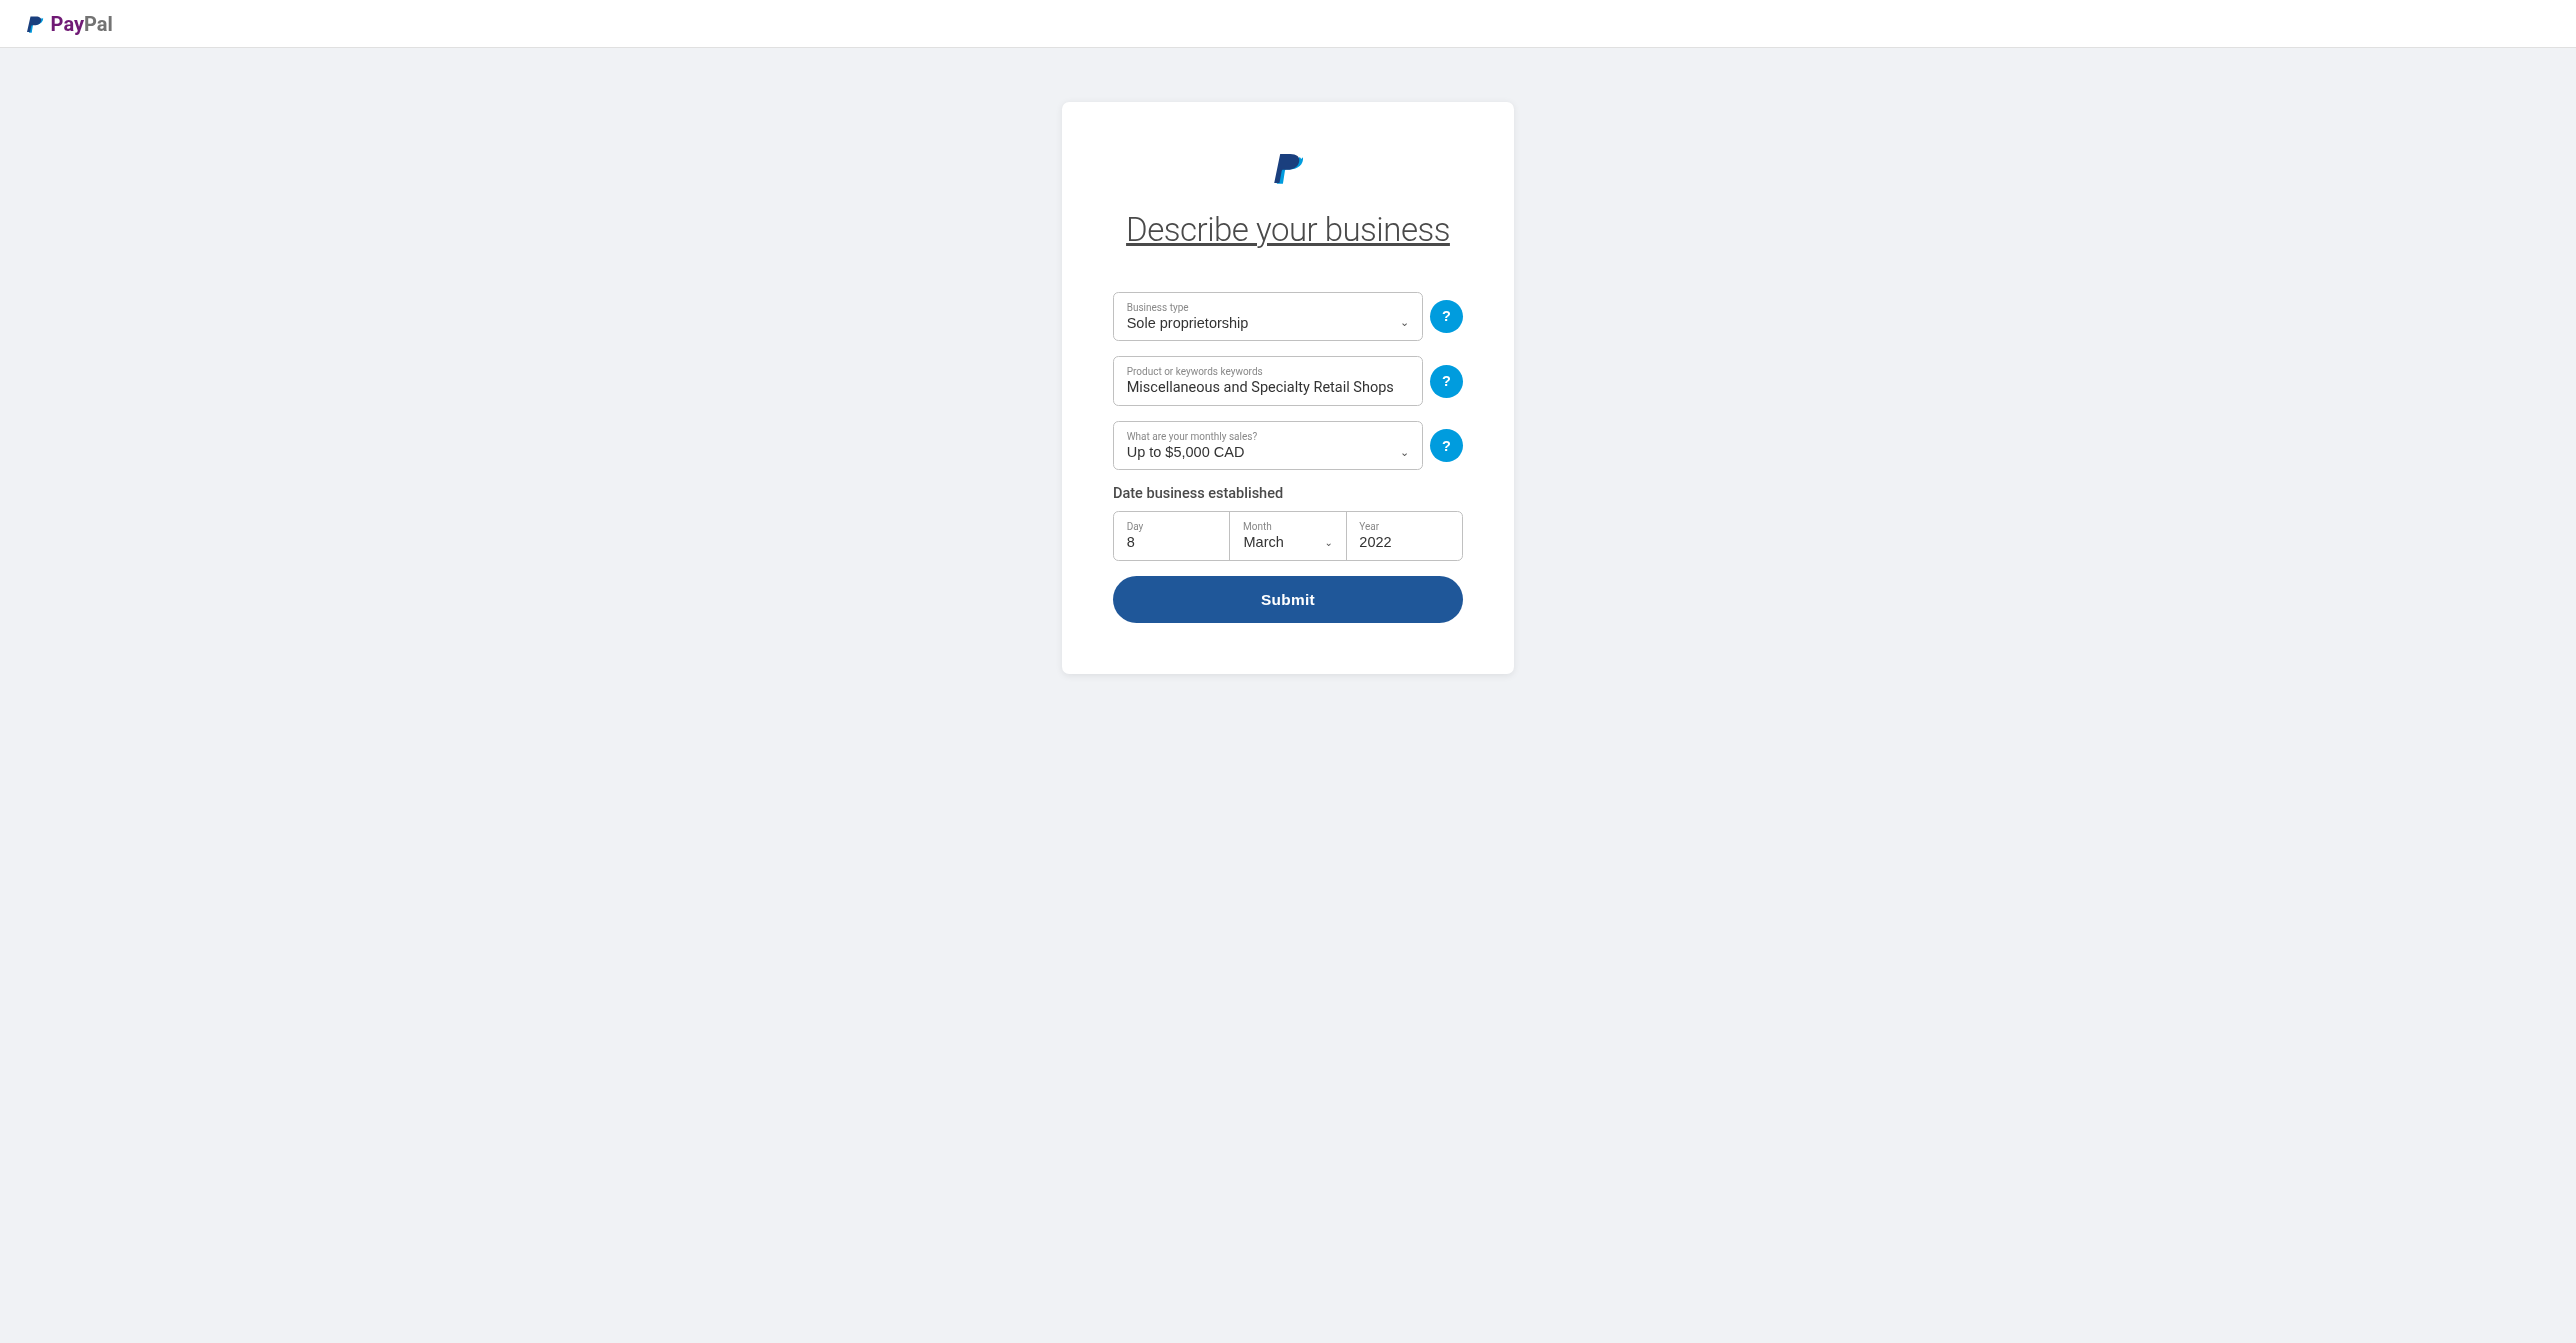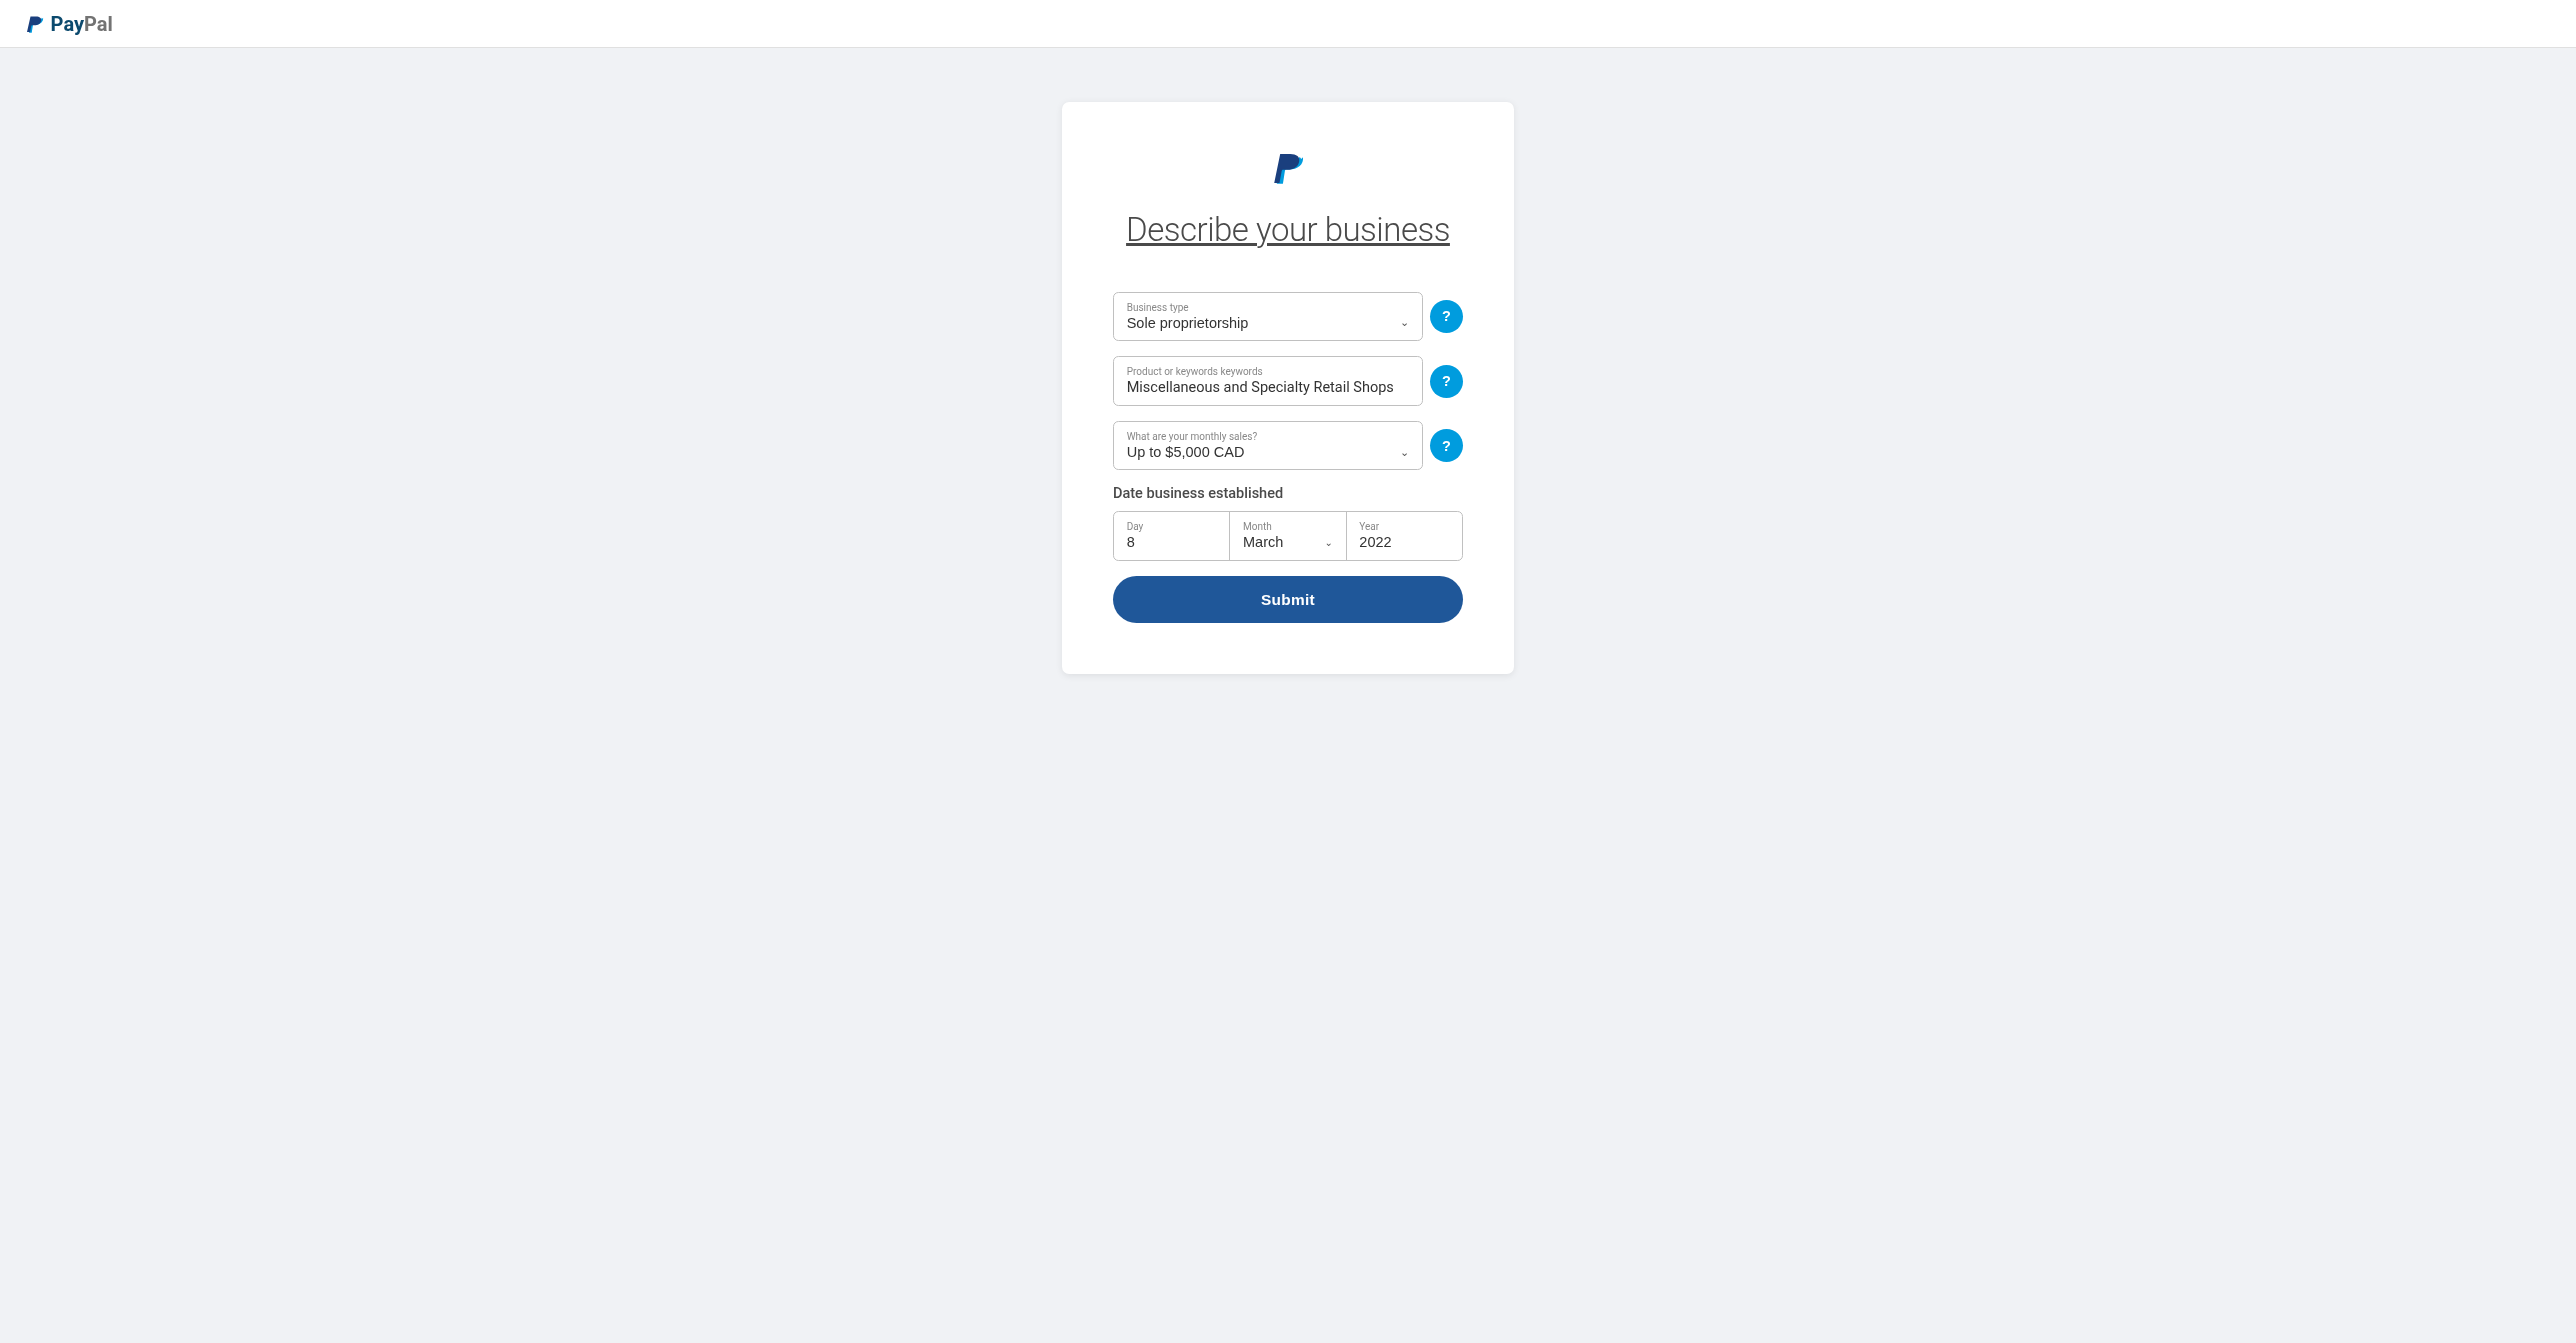--- a/index.html
+++ b/index.html
@@ -32,21 +32,21 @@
       width: 25px;
       height: 25px;
     }
 
     .paypal-logo-text {
       font-size: 20px;
       font-weight: 700;
     }
 
     .paypal-logo-text .pay {
-      color: #0c4a6e;
+      color: #701a75;
     }
 
     .paypal-logo-text .pal {
       color: #737373;
     }
 
     .main-content {
       display: flex;
       justify-content: center;
       align-items: flex-start;
@@ -192,20 +192,21 @@
       font-size: 14.5px;
       color: #333;
       width: 100%;
       background: transparent;
     }
 
     .date-field .month-select-wrapper {
       position: relative;
       display: flex;
       align-items: center;
+      justify-content: center;
     }
 
     .date-field .month-select-wrapper select {
       border: none;
       outline: none;
       font-size: 14.5px;
       color: #333;
       background: transparent;
       appearance: none;
       -webkit-appearance: none;

